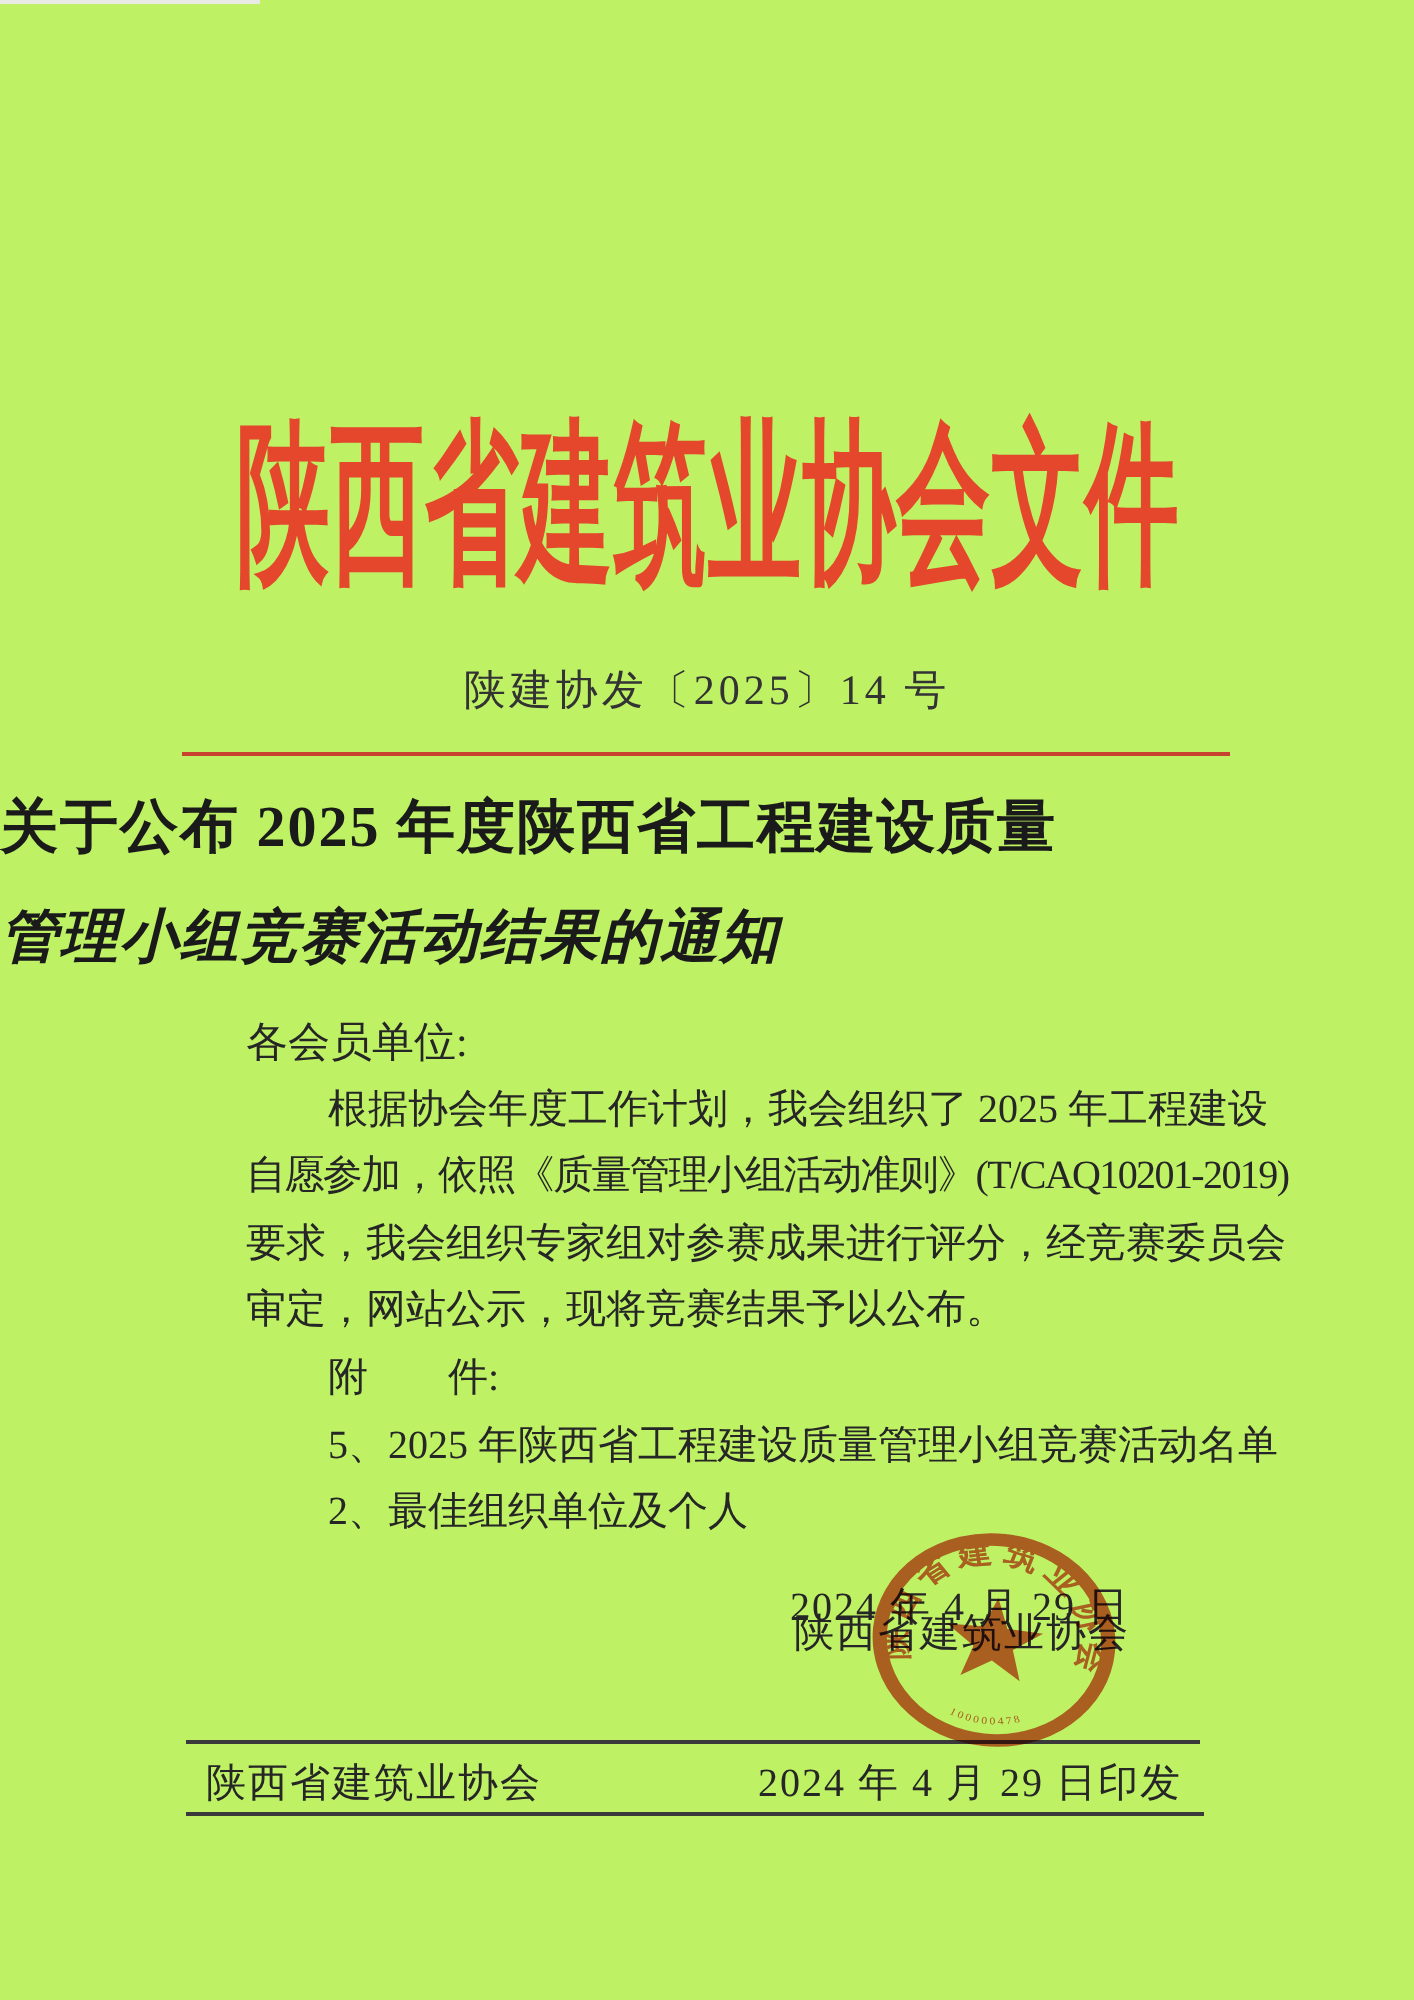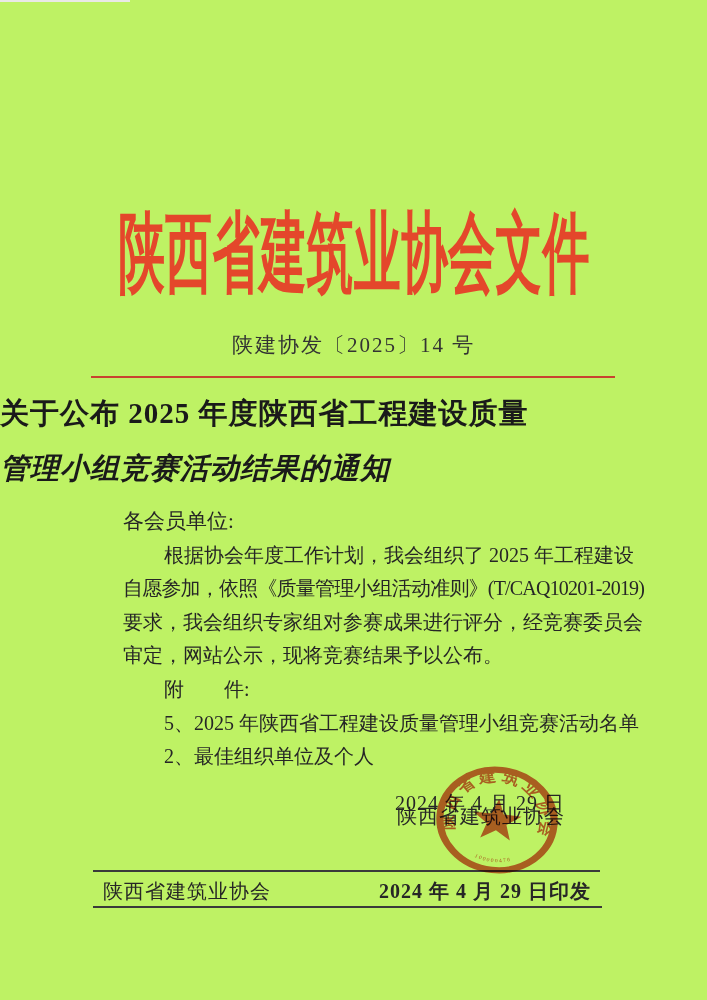--- a/index.html
+++ b/index.html
@@ -43,21 +43,21 @@
   .sig.org  { top:803px; }
   .sig.date { top:790px; }
 
   
   .foot-rule { position:absolute; left:93px; height:2px; background:#3a3a3a; }
   .foot-rule.top { top:870px; width:507px; }
   .foot-rule.bottom { top:906px; width:509px; }
   .foot-left  { position:absolute; top:878px; left:103px; font-size:20px;
     letter-spacing:1px; color:#262626; white-space:nowrap; }
   .foot-right { position:absolute; top:878px; right:116px; font-size:20px;
-    letter-spacing:1px; color:#262626; white-space:nowrap;font-weight:bold; }
+    letter-spacing:1px; color:#262626; white-space:nowrap; }
 
   
   .seal { position:absolute; left:432px; top:763px; width:130px; height:114px;
     opacity:.86; mix-blend-mode:multiply; transform:rotate(6deg); }
 </style>
 </head>
 <body>
 
 <div class="page">
 

